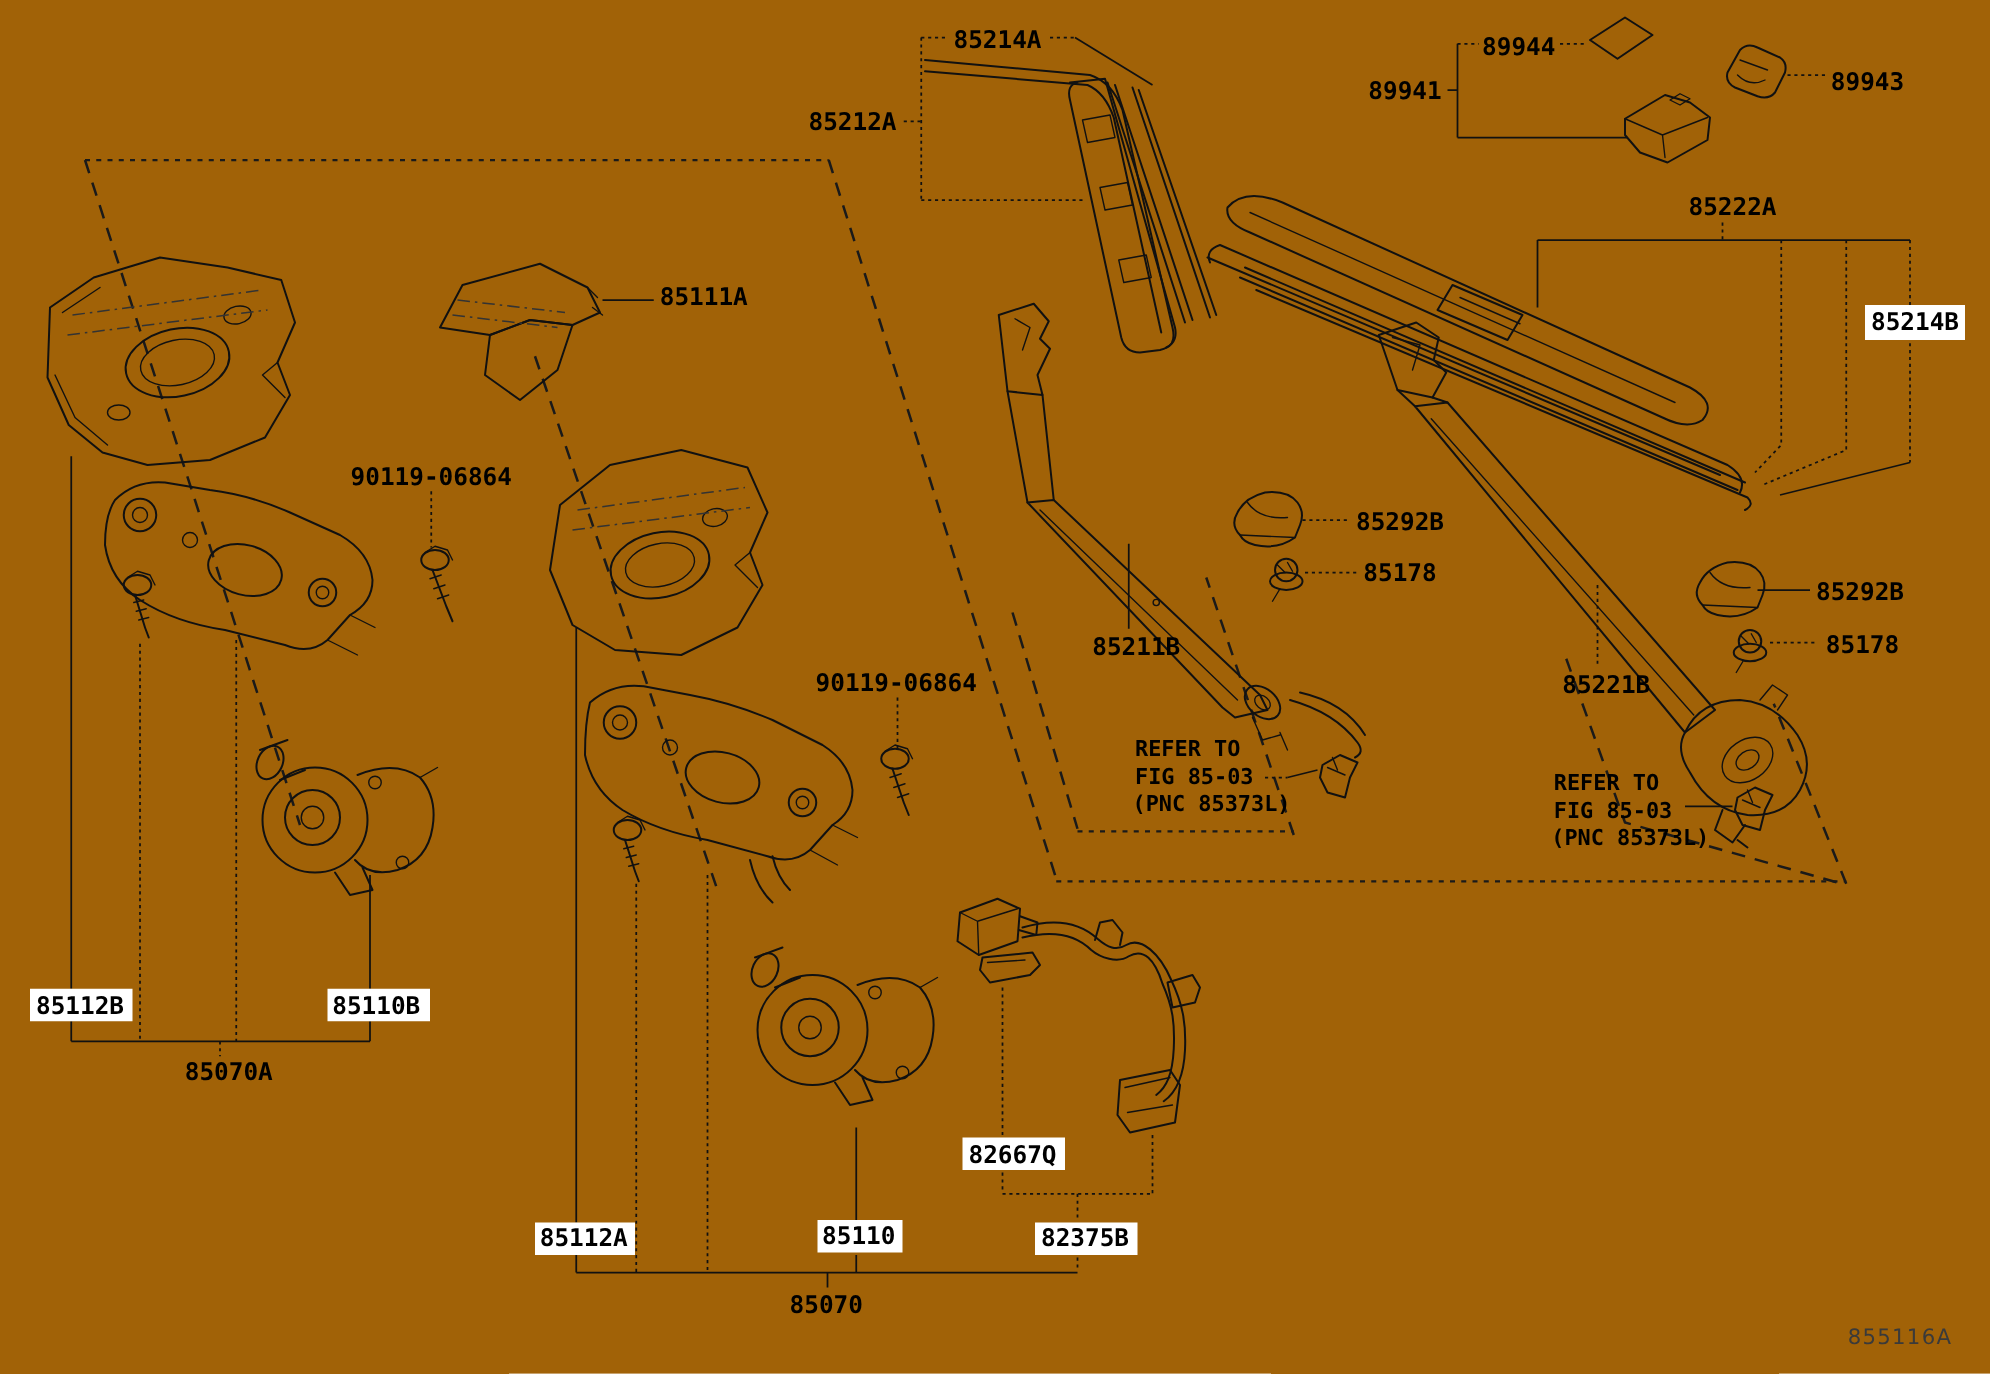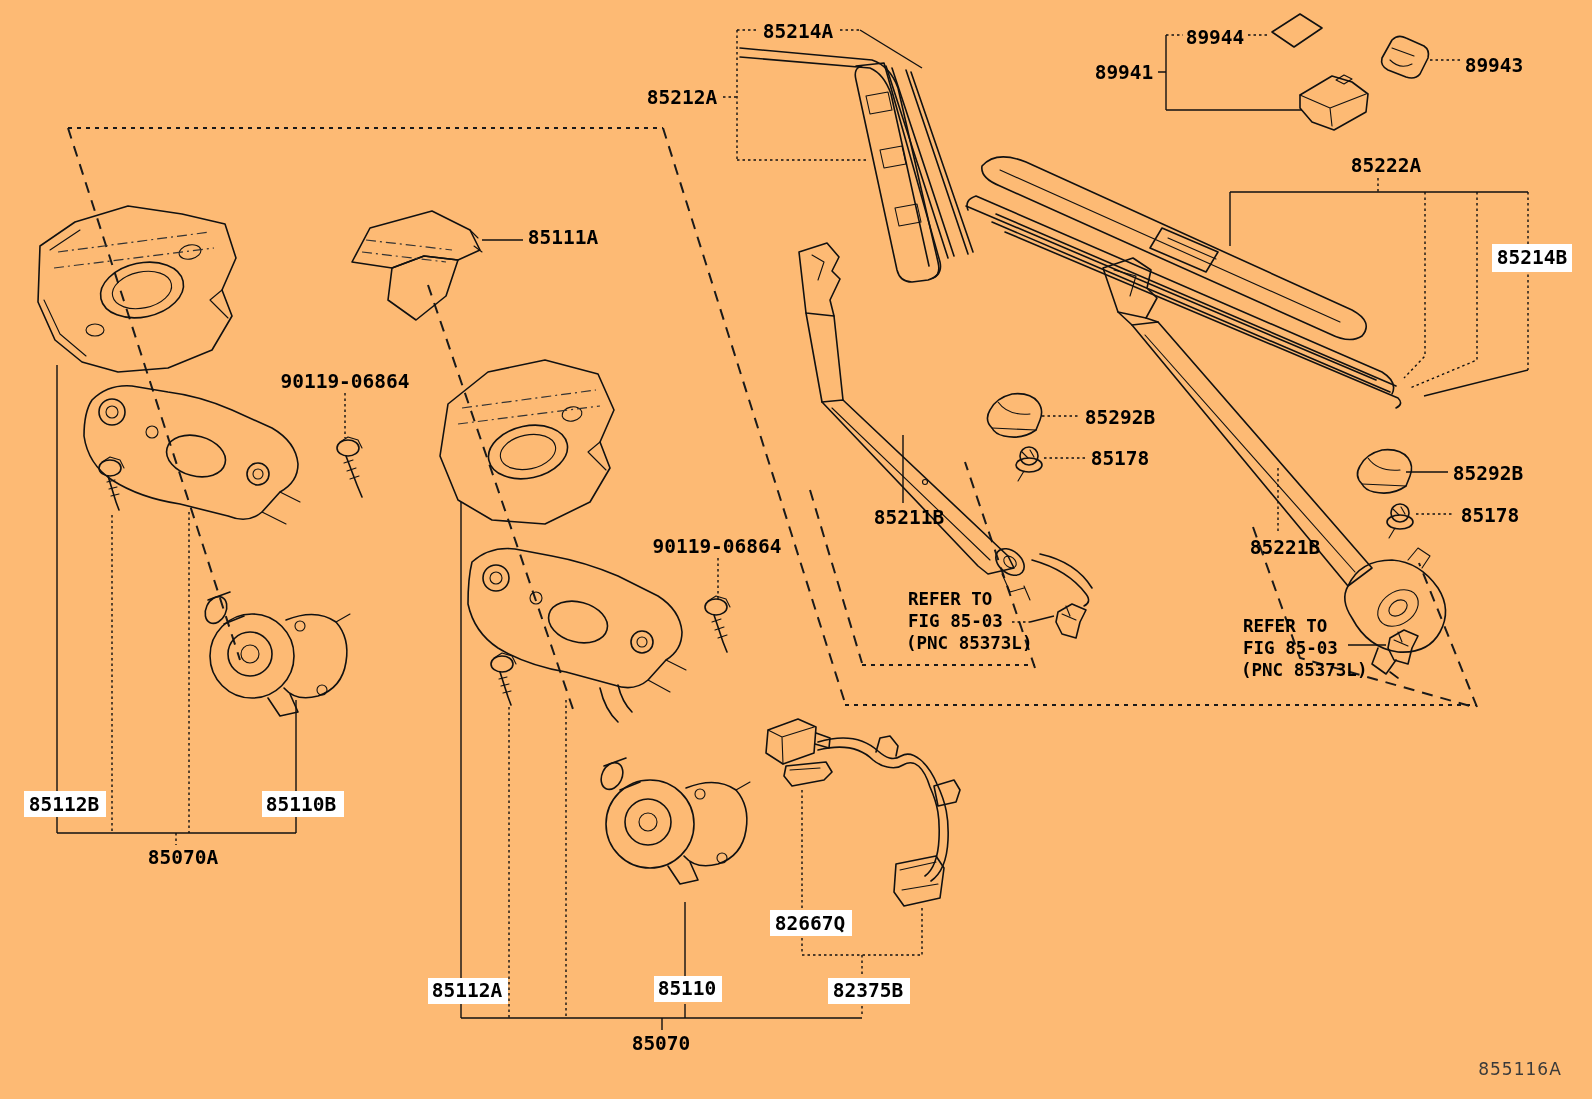--- a/index.html
+++ b/index.html
@@ -1,16 +1,16 @@
 <!DOCTYPE html>
 <html><head>
 <meta charset="utf-8">
 <style>
   html,body{margin:0;padding:0;background:#ffffff;}
-  .canvas{position:relative;width:1592px;height:1099px;background:#fdba74;overflow:hidden;text-align:right;}
+  .canvas{position:relative;width:1592px;height:1099px;background:#a16207;overflow:hidden;text-align:right;}
   svg{display:block;}
   .part-label{font-family:"DejaVu Sans Mono","Liberation Mono",monospace;font-size:19.5px;font-weight:700;fill:#000;}
   .note-label{font-family:"DejaVu Sans Mono","Liberation Mono",monospace;font-size:17.5px;font-weight:700;fill:#000;}
   .fig-code{font-family:"DejaVu Sans","Liberation Sans",sans-serif;font-size:17px;fill:#3a3a3a;letter-spacing:1px;}
   .ln{stroke:#111;fill:none;stroke-width:1.6;stroke-linejoin:round;stroke-linecap:round;}
   .thin{stroke:#111;fill:none;stroke-width:1.1;stroke-linejoin:round;stroke-linecap:round;}
   .lead{stroke:#111;fill:none;stroke-width:1.4;}
   .dot{stroke:#111;fill:none;stroke-width:1.4;stroke-dasharray:2.5 3;}
   .dashbig{stroke:#1a1a1a;fill:none;stroke-width:2;stroke-dasharray:11 8;}
   .dashfine{stroke:#1a1a1a;fill:none;stroke-width:1.8;stroke-dasharray:4 5;}

